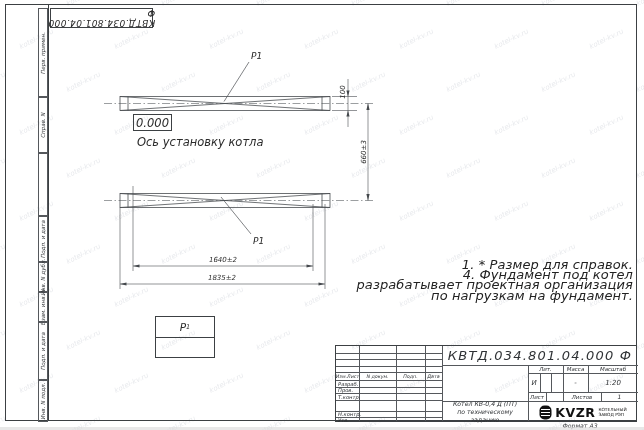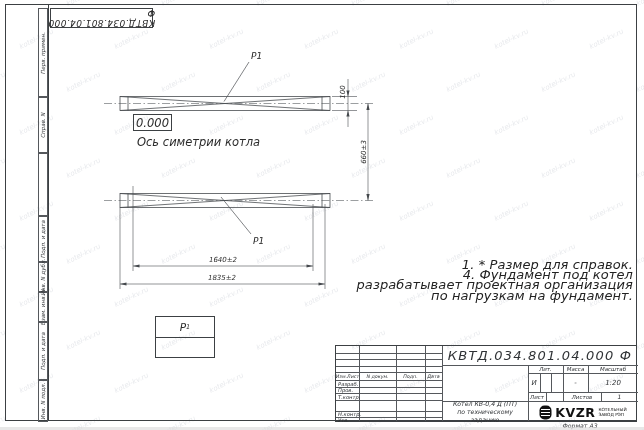--- a/index.html
+++ b/index.html
@@ -242,21 +242,21 @@
     <text x="253" y="244" font-size="9">P1</text>
     <text font-size="7" text-anchor="middle" transform="translate(345,92) rotate(-90)">100</text>
     <text font-size="7" text-anchor="middle" transform="translate(365.5,152) rotate(-90)">660±3</text>
     <text font-size="7" text-anchor="middle" x="223" y="262">1640±2</text>
     <text font-size="7" text-anchor="middle" x="222" y="280">1835±2</text>
   </svg>
 
   <div id="level-box">
     <span>0.000</span>
   </div>
-  <div id="axis-label">Ось симетрии котла</div>
+  <div id="axis-label">Ось установку котла</div>
 
   <div id="weight">
     <div class="cell first">
       <span>P</span>
         <sub>1</sub>
     </div>
   </div>
 
   <div id="notes">
     <p>1. * Размер для справок.</p>

